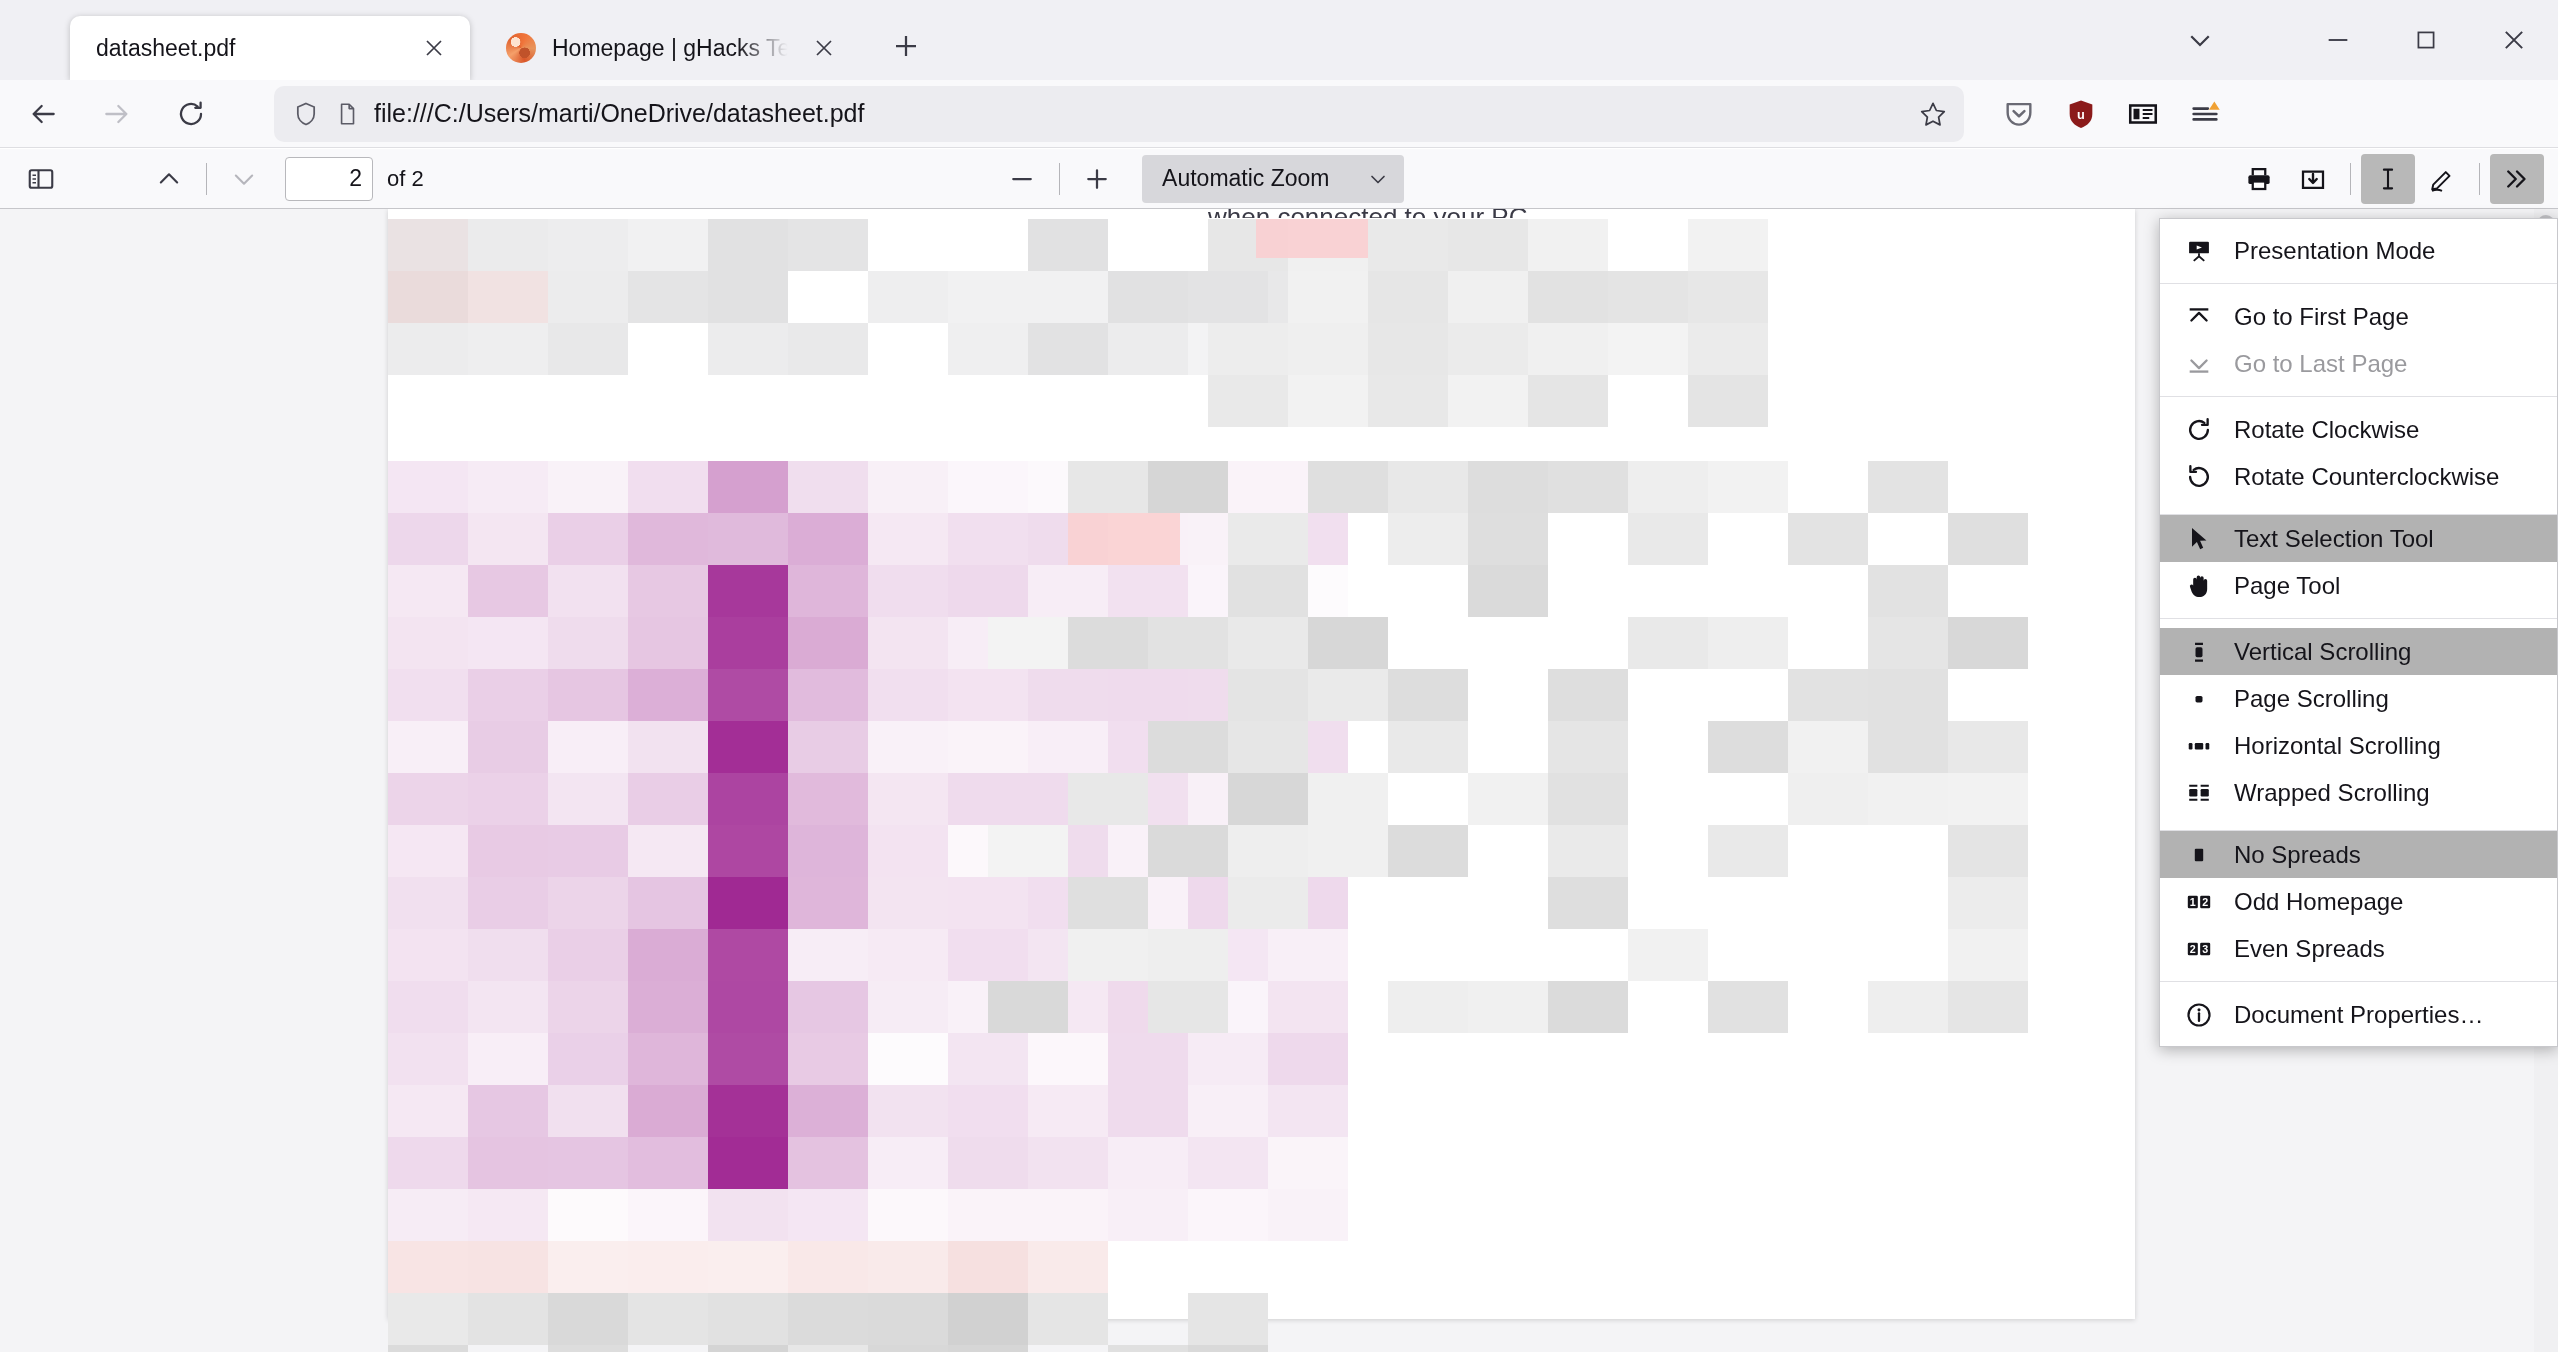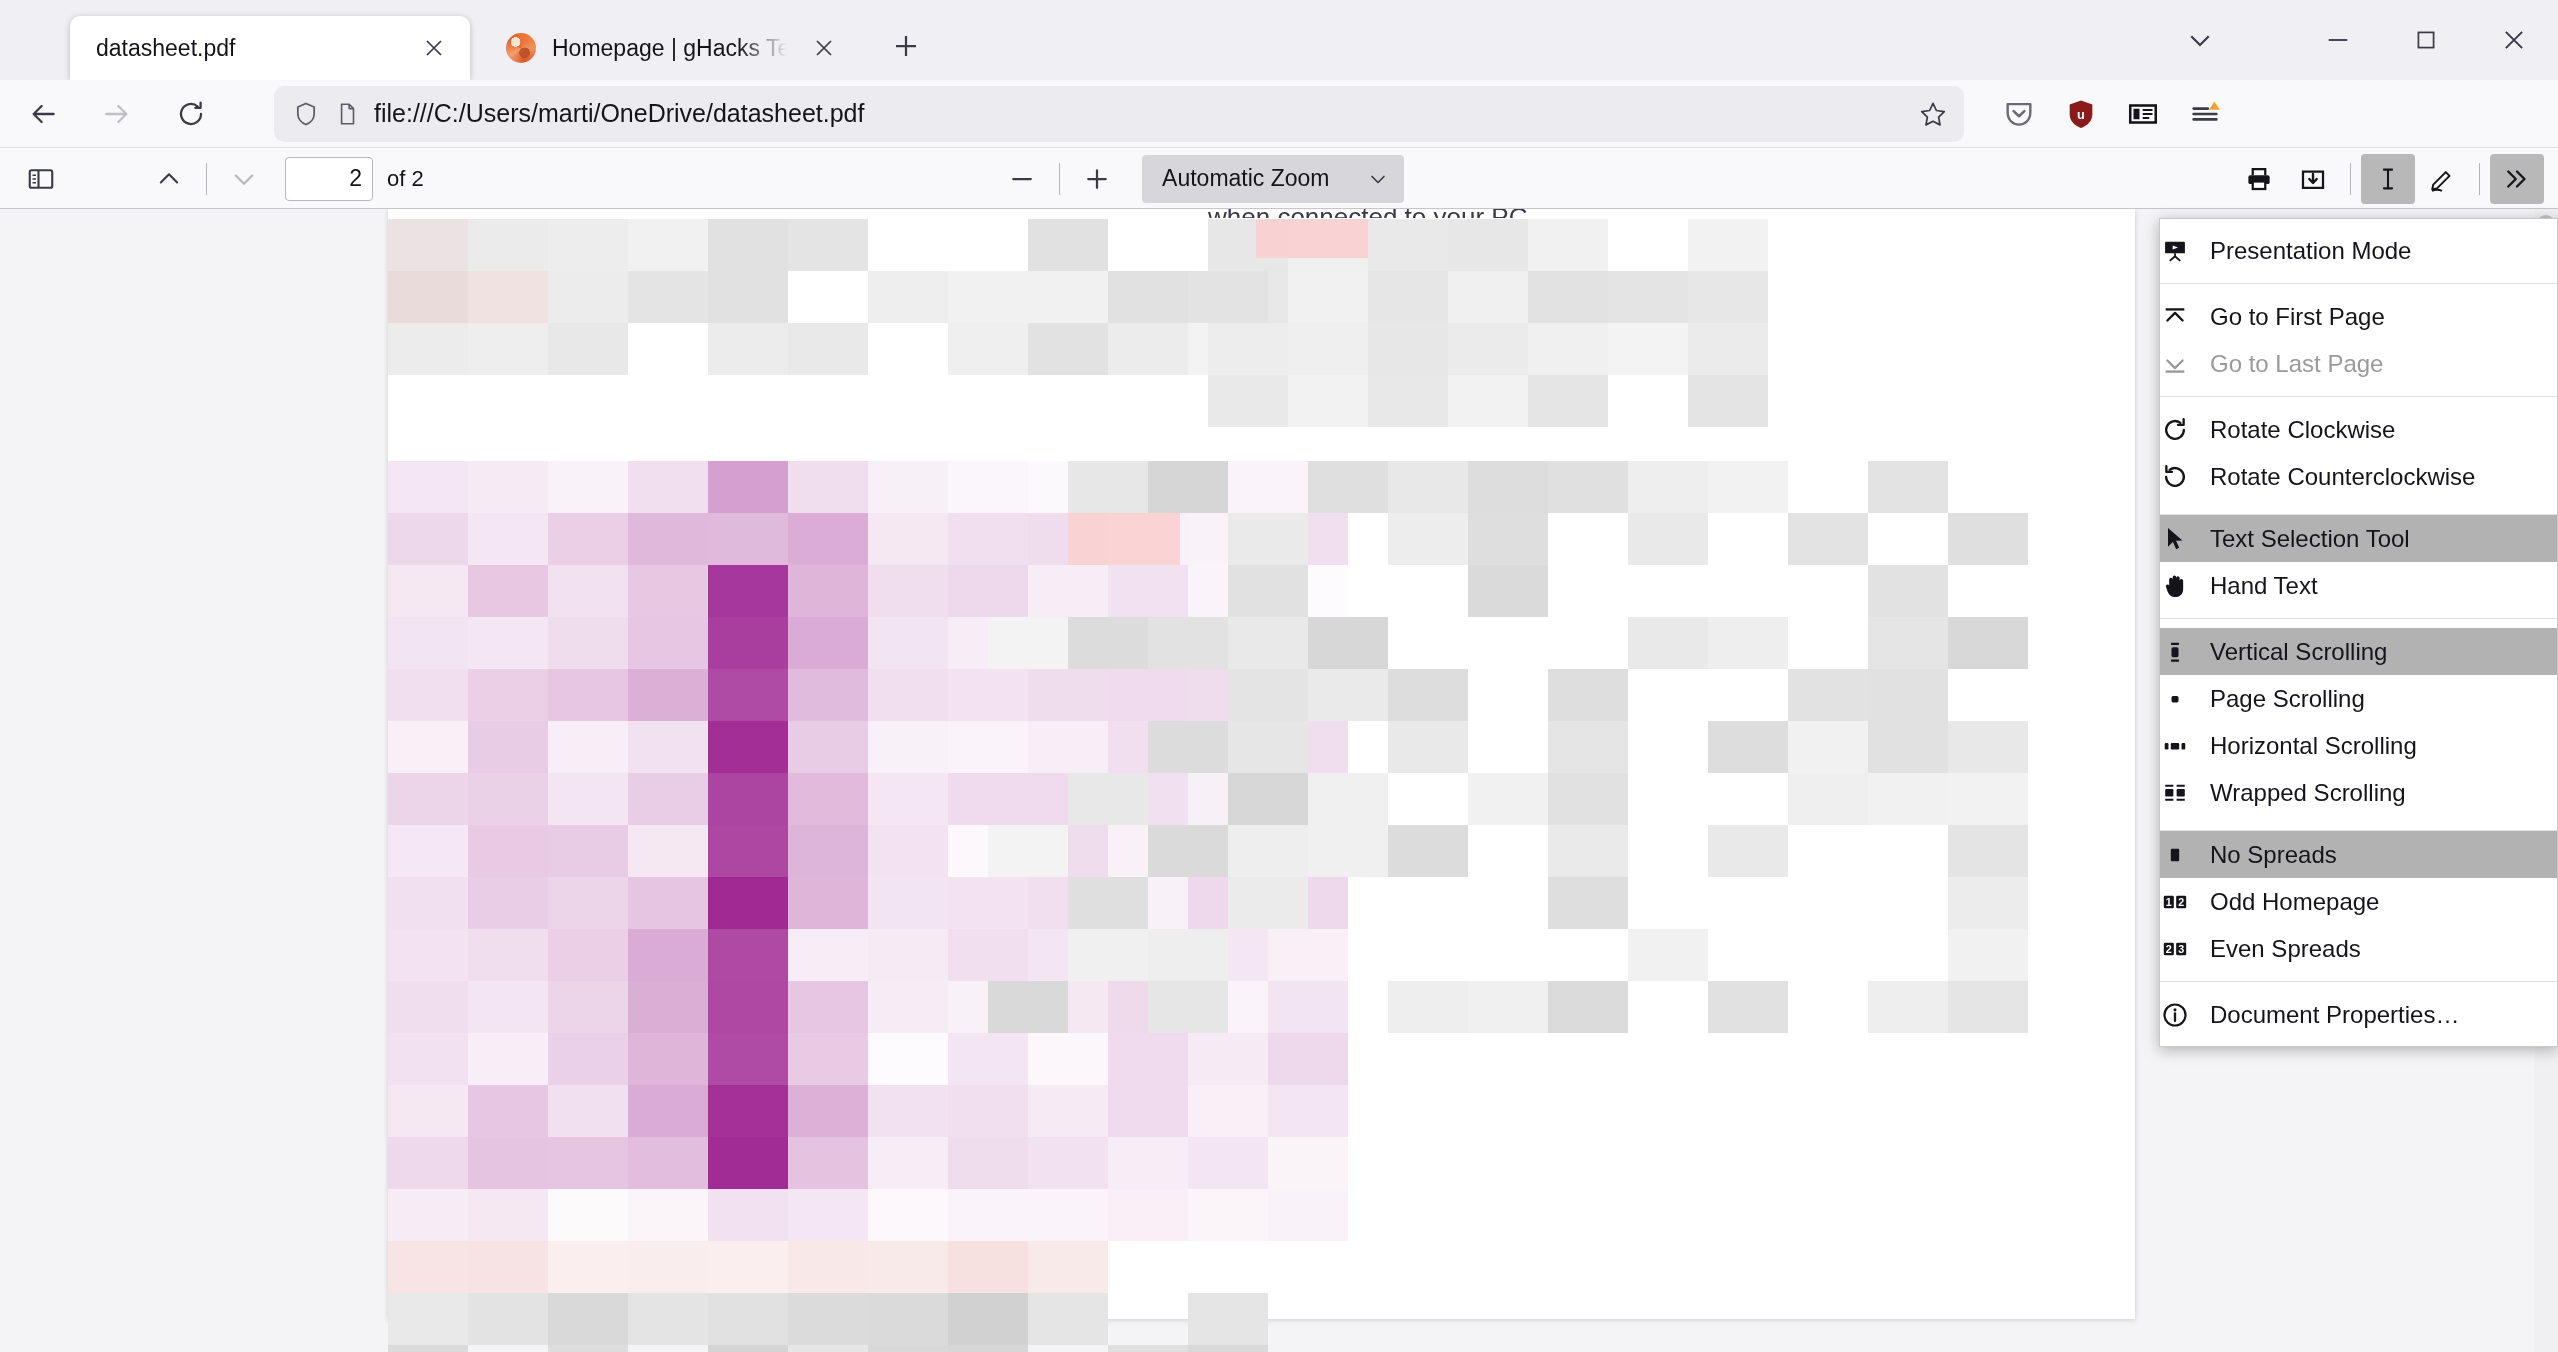--- a/index.html
+++ b/index.html
@@ -192,20 +192,21 @@
     background: #ffffff;
     border: 1px solid #c8c8cc;
     box-shadow: 0 3px 14px rgba(0,0,0,.28);
     padding: 8px 0;
     z-index: 50;
   }
   .mi {
     height: 47px;
     display: flex; align-items: center;
     gap: 20px;
+    padding-left: 24px;
     font-size: 24px;
     color: #15141a;
     white-space: nowrap;
   }
   .mi.sel { background: #b2b2b2; }
   .mi.disabled { color: #9a9a9e; }
   .mi-icon {
     width: 30px; height: 30px; flex: 0 0 auto;
     display: flex; align-items: center; justify-content: center;
   }
@@ -828,21 +829,21 @@
           </svg>
         </span>
         <span>Text Selection Tool</span>
       </div>
       <div class="mi">
         <span class="mi-icon">
           <svg width="28" height="28" viewBox="0 0 24 24">
             <path d="M7 12 V6.4 a1.5 1.5 0 0 1 3 0 V11 V4.6 a1.5 1.5 0 0 1 3 0 V11 V5.2 a1.5 1.5 0 0 1 3 0 V11 V7.6 a1.5 1.5 0 0 1 3 0 V14.5 c0 4-2.6 7-6.6 7 -3.6 0-5.6-2-6.7-4.6 L4.4 13 a1.5 1.5 0 0 1 2.6-1.5 Z" fill="#15141a"></path>
           </svg>
         </span>
-        <span>Hand Text</span>
+        <span>Page Tool</span>
       </div>
       <div class="msep"></div>
       <div class="mi sel">
         <span class="mi-icon">
           <svg width="28" height="28" viewBox="0 0 24 24">
             <rect x="9" y="8" width="6" height="8.4" rx="1.4" fill="#15141a"></rect>
             <path d="M8.6 5 H15.4 M8.6 19.4 H15.4" stroke="#15141a" stroke-width="1.9"></path>
           </svg>
         </span>
         <span>Vertical Scrolling</span>

